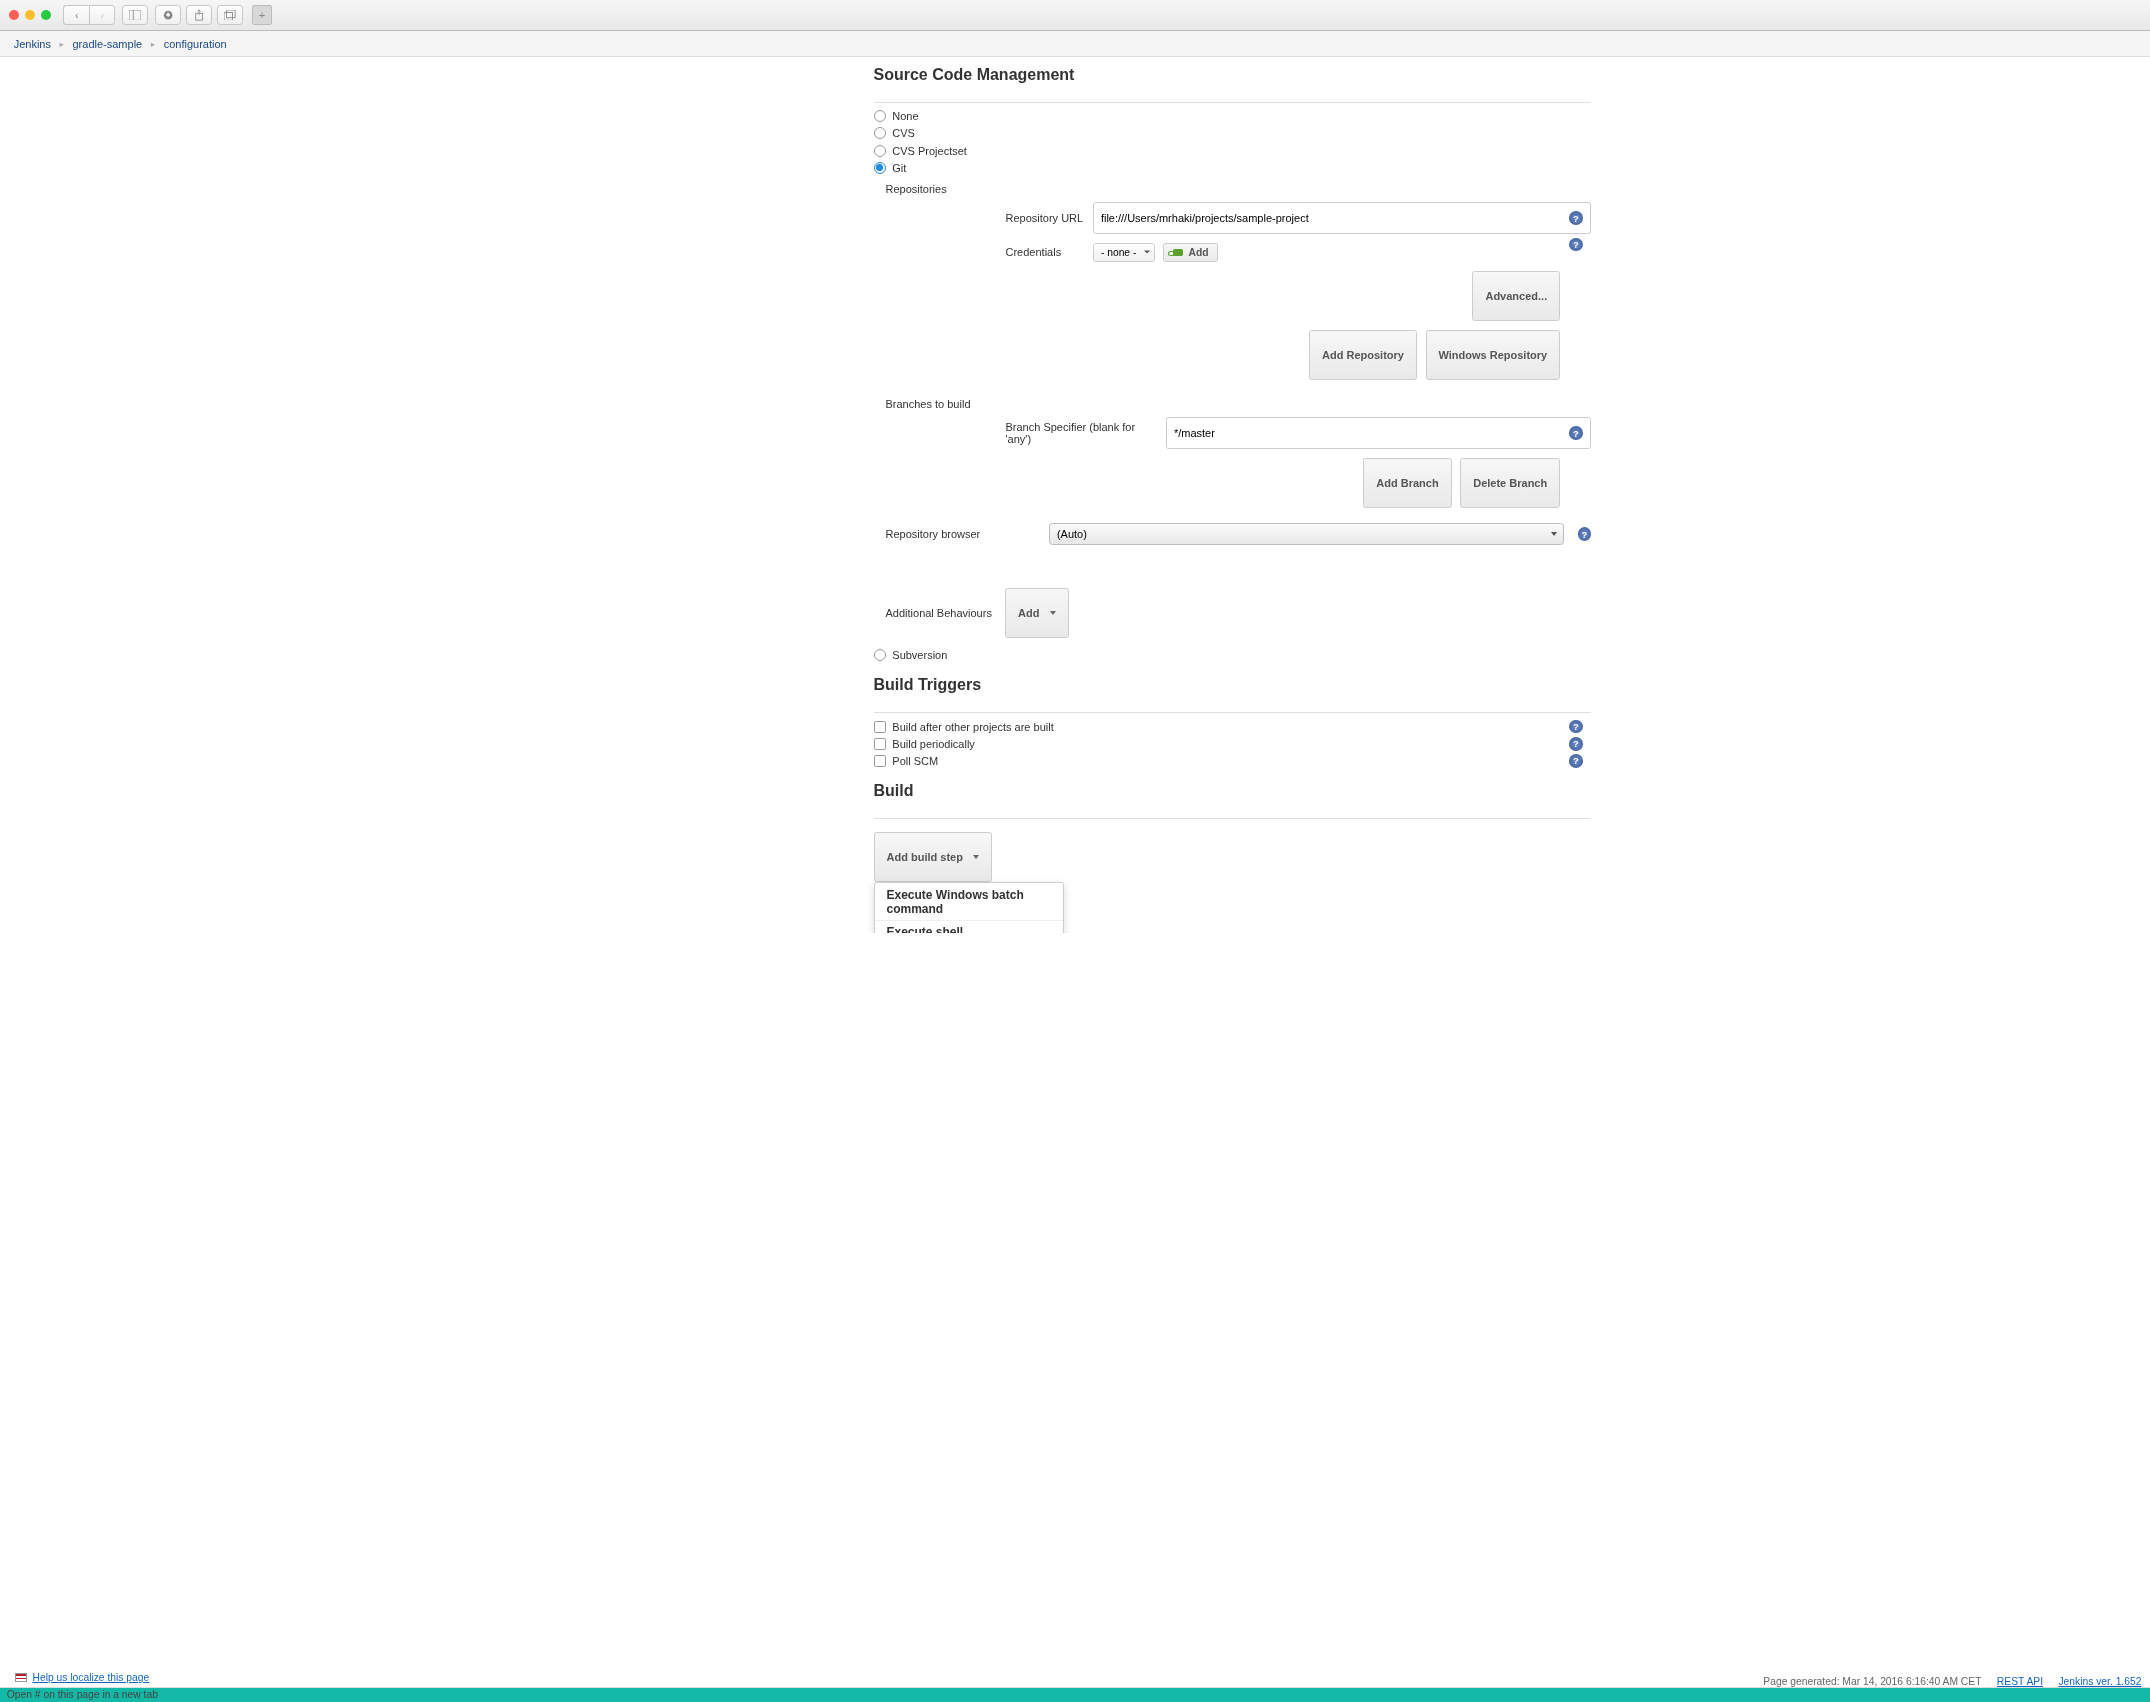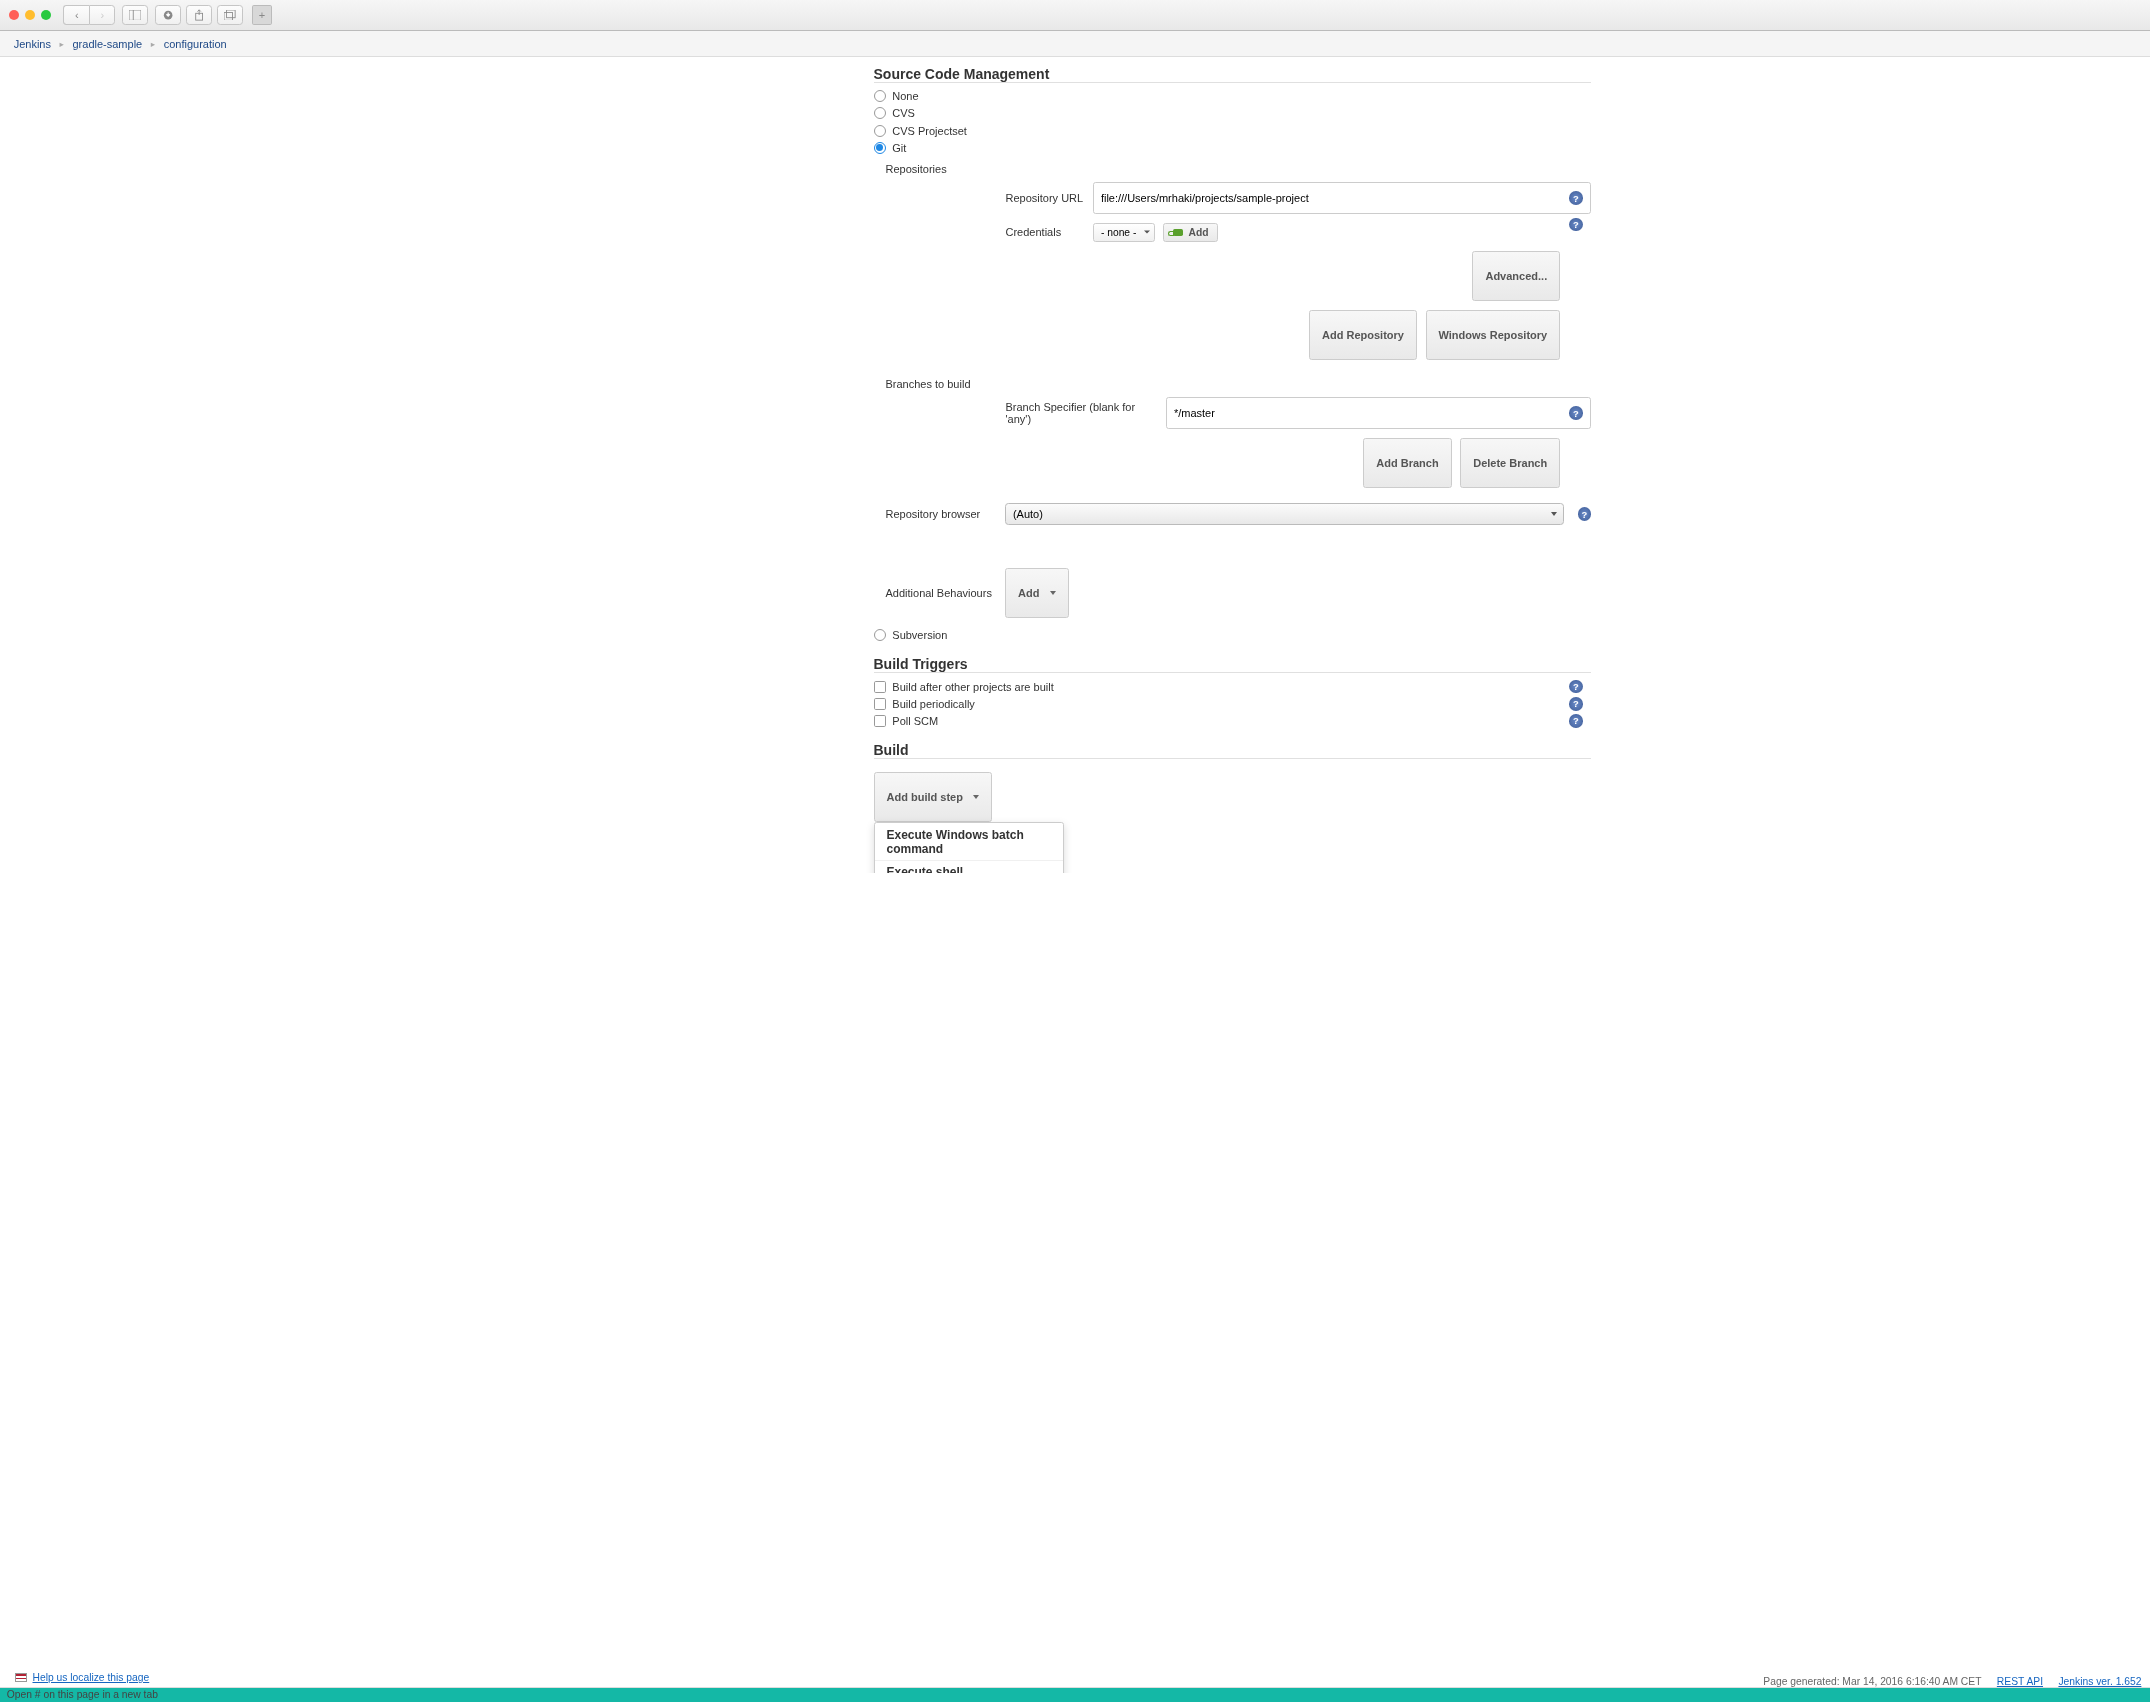--- a/index.html
+++ b/index.html
@@ -21,36 +21,36 @@
 .right-chrome { display: flex; gap: 5.1px; }
 .tab-plus { background: #d8d8d8; border: 0.9px solid #bbb; width: 20.5px; height: 20.5px; display:flex; align-items:center; justify-content:center; color:#888; border-radius:1.7px; margin-left:3.4px;}
 
 
 .breadcrumb-bar { background: #f5f5f5; border-bottom: 0.9px solid #ddd; height: 26px; display: flex; align-items: center; padding: 0 13.7px; font-size: 11px; }
 .breadcrumb-bar a { color: #204a87; text-decoration: none; }
 .breadcrumb-bar .sep { color: #aaa; margin: 0 8.6px; font-size: 8.6px; }
 
 
 .content { max-width: 1053px; margin: 0 auto; padding: 8.6px 10.3px 51px 325px; }
-.section-title { font-weight: bold; font-size: 14px; border-bottom: 0.9px solid #e0e0e0; padding-bottom: 0; margin-bottom: 5.1px; }
+.section-title { font-weight: bold; font-size: 16px; border-bottom: 0.9px solid #e0e0e0; padding-bottom: 18px; margin-bottom: 5.1px; }
 .radio-row, .check-row { display: flex; align-items: center; gap: 6.8px; padding: 2.6px 0; }
 .radio { width: 12px; height: 12px; border: 0.9px solid #999; border-radius: 50%; display: inline-flex; align-items: center; justify-content: center; background: #fff; }
 .radio.selected { border-color: #1e88e5; }
 .radio.selected::after { content: ""; width: 6.8px; height: 6.8px; background: #1e88e5; border-radius: 50%; }
 .checkbox { width: 12px; height: 12px; border: 0.9px solid #999; border-radius: 1.7px; background: #fff; }
 
 .subgroup { margin-left: 12px; margin-top: 3.4px; }
 .subgroup-label { font-size: 11px; color: #333; padding: 3.4px 0; width: 111px; display: inline-block; vertical-align: top; }
 .label-col { width: 120px; font-size: 11px; }
 .wide-row { display: flex; align-items: center; gap: 8.6px; margin: 3.4px 0; }
 .input-text { flex: 1; border: 0.9px solid #ccc; border-radius: 2.6px; padding: 4.3px 6.8px; font-size: 11px; height: 32px; background: #fff; }
 .select { border: 0.9px solid #ccc; border-radius: 2.6px; padding: 2.6px 17px 2.6px 6.8px; font-size: 10.3px; height: 19px; background: linear-gradient(#fff,#f0f0f0); appearance: none; position: relative; }
 .select-wrap { position: relative; display: inline-block; }
 .select-wrap::after { content: ""; position: absolute; right: 5.1px; top: 50%; transform: translateY(-50%); width: 0; height: 0; border-left: 3.4px solid transparent; border-right: 3.4px solid transparent; border-top: 3.4px solid #555; }
-.select-wide-wrap { position: relative; flex: 1; }
+.select-wide-wrap { position: relative; flex: 1; margin-left: 44px; }
 .select-wide { width: 100%; border: 0.9px solid #bbb; border-radius: 3.4px; padding: 3.4px 20.5px 3.4px 6.8px; font-size: 11px; height: 22px; background: linear-gradient(#fbfbfb,#e8e8e8); appearance: none; }
 .select-wide-wrap::after { content:""; position:absolute; right:6.8px; top:50%; transform:translateY(-50%); width:0;height:0;border-left:3.4px solid transparent;border-right:3.4px solid transparent;border-top:4.3px solid #555;}
 
 .btn { background: linear-gradient(#f7f7f7,#e9e9e9); border: 0.9px solid #ccc; border-radius: 2.6px; padding: 18px 12px; font-size: 11px; color: #555; font-weight: bold; cursor: pointer; display: inline-flex; align-items: center; gap: 5.1px; }
 .btn.small { padding: 3.4px 8.6px; font-size: 10.3px; font-weight: bold; }
 .btn-row-right { display: flex; justify-content: flex-end; gap: 8.6px; margin: 8.6px 0 5.1px 0; padding-right: 31px; }
 .help-icon { width: 13.7px; height: 13.7px; background: #5b7ab5; color: #fff; border-radius: 50%; display: inline-flex; align-items: center; justify-content: center; font-size: 9.4px; font-weight: bold; background: radial-gradient(#6a8bc9,#3d5a94); }
 .help-abs { position: absolute; right: 8.6px; }
 .row-rel { position: relative; }
 .caret-down { display:inline-block; width:0;height:0;border-left:3.4px solid transparent;border-right:3.4px solid transparent;border-top:4.3px solid #666; margin-left:5.1px;}

